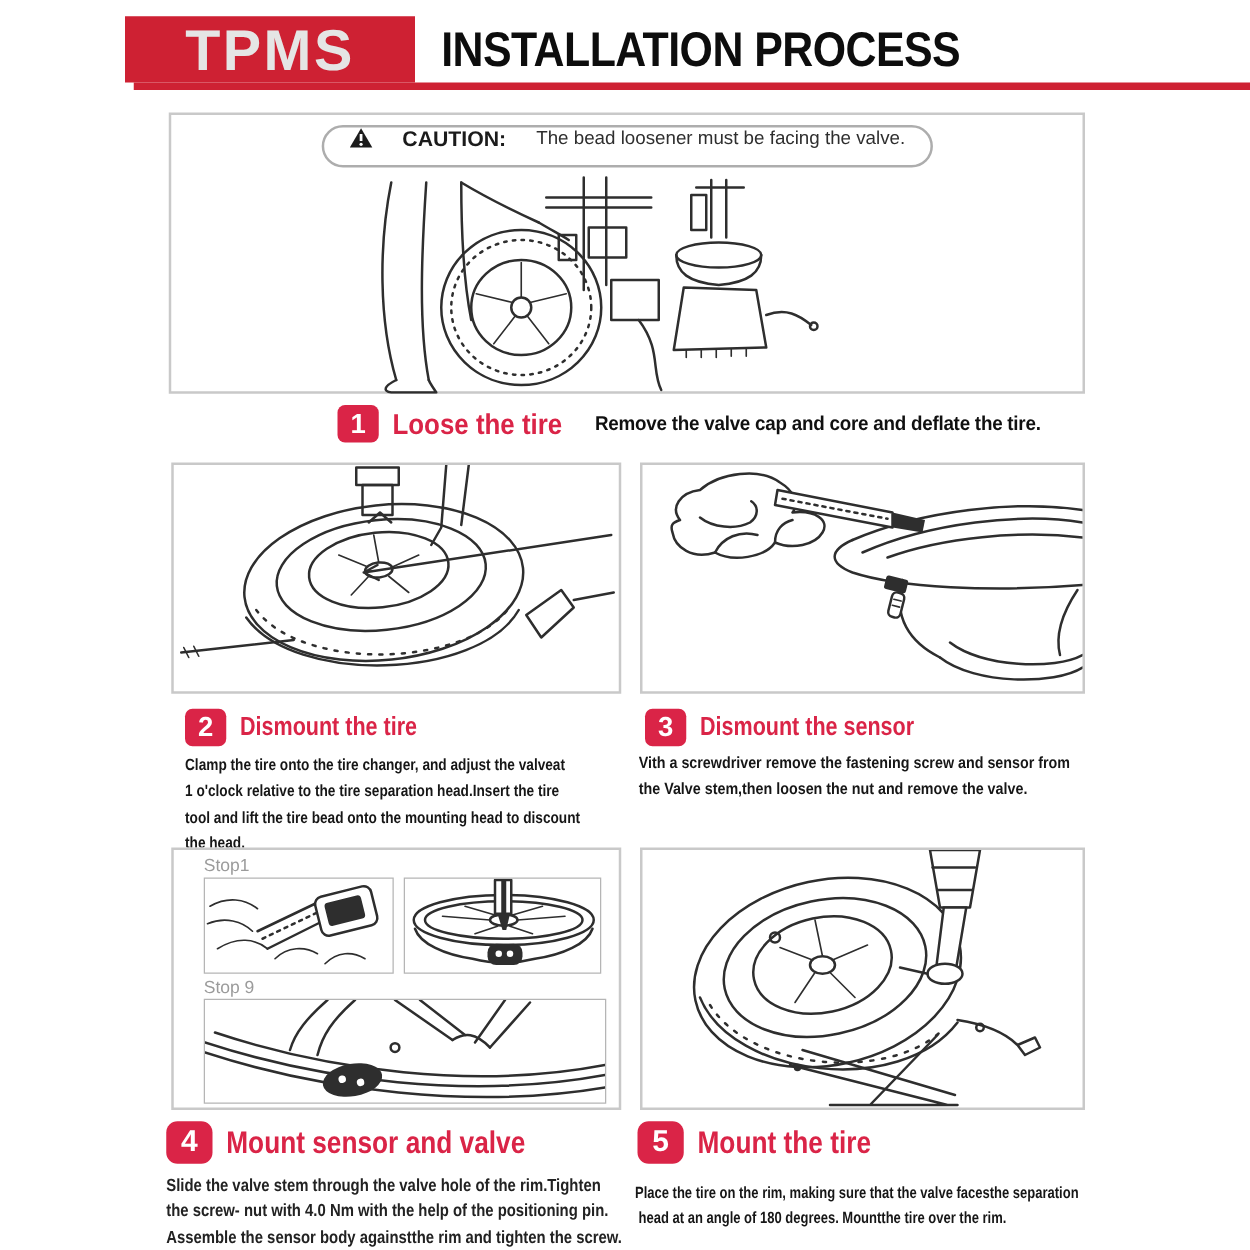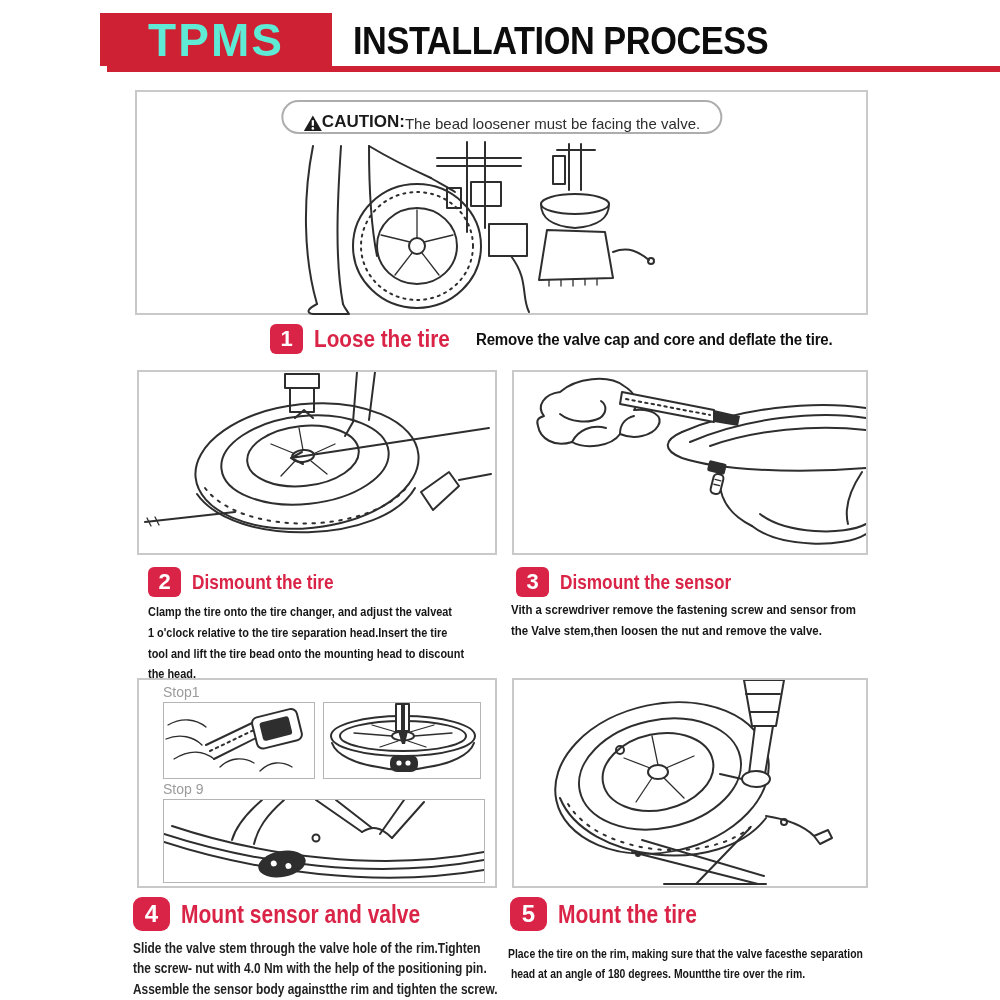--- a/index.html
+++ b/index.html
@@ -11,40 +11,40 @@
   }
   *{box-sizing:border-box;margin:0;padding:0;}
   html,body{background:#ffffff;}
   body{
     width:1000px;height:1000px;position:relative;overflow:hidden;
     font-family:"Liberation Sans", sans-serif;color:var(--ink);
   }
   
   .logo{
     position:absolute;left:100px;top:13px;width:232px;height:53px;
-    background:var(--brand-red);color:#5eead4;font-size:46px;font-weight:bold;
+    background:var(--brand-red);color:#e5e5e5;font-size:46px;font-weight:bold;
     letter-spacing:2px;display:flex;align-items:center;justify-content:center;
   }
   .title{
     position:absolute;left:353px;top:19px;font-size:39px;font-weight:bold;
     color:#0d0d0d;letter-spacing:-0.5px;transform:scaleX(.88);transform-origin:left top;
     white-space:nowrap;
   }
   .rule{position:absolute;left:107px;top:66px;width:893px;height:6px;background:var(--brand-red);}
   
   .panel{position:absolute;background:#fff;border:2px solid var(--panel-border);}
   .caution-panel{left:135px;top:90px;width:733px;height:225px;}
   .img-p2{left:137px;top:370px;width:360px;height:185px;}
   .img-p3{left:512px;top:370px;width:356px;height:185px;}
   .img-p4{left:137px;top:678px;width:360px;height:210px;padding-left:17px;}
   .img-p5{left:512px;top:678px;width:356px;height:210px;}
   .pill{
     position:absolute;left:50%;top:8px;transform:translateX(-50%);
     height:34px;padding:0 20px;border:2px solid #adadad;border-radius:18px;
-    display:flex;align-items:flex-end;gap:0;background:#fff;white-space:nowrap;
+    display:flex;align-items:flex-start;gap:24px;background:#fff;white-space:nowrap;
   }
   .c-label{font-size:17px;font-weight:bold;color:#1b1b1b;}
   .c-text{font-size:15px;color:#2e2e2e;}
   .cart{position:absolute;left:0;top:46px;}
   
   .steprow{position:absolute;display:flex;align-items:center;gap:11px;white-space:nowrap;}
   .badge{
     background:var(--accent-red);color:#fff;font-weight:bold;
     display:flex;align-items:center;justify-content:center;flex:0 0 auto;
   }

